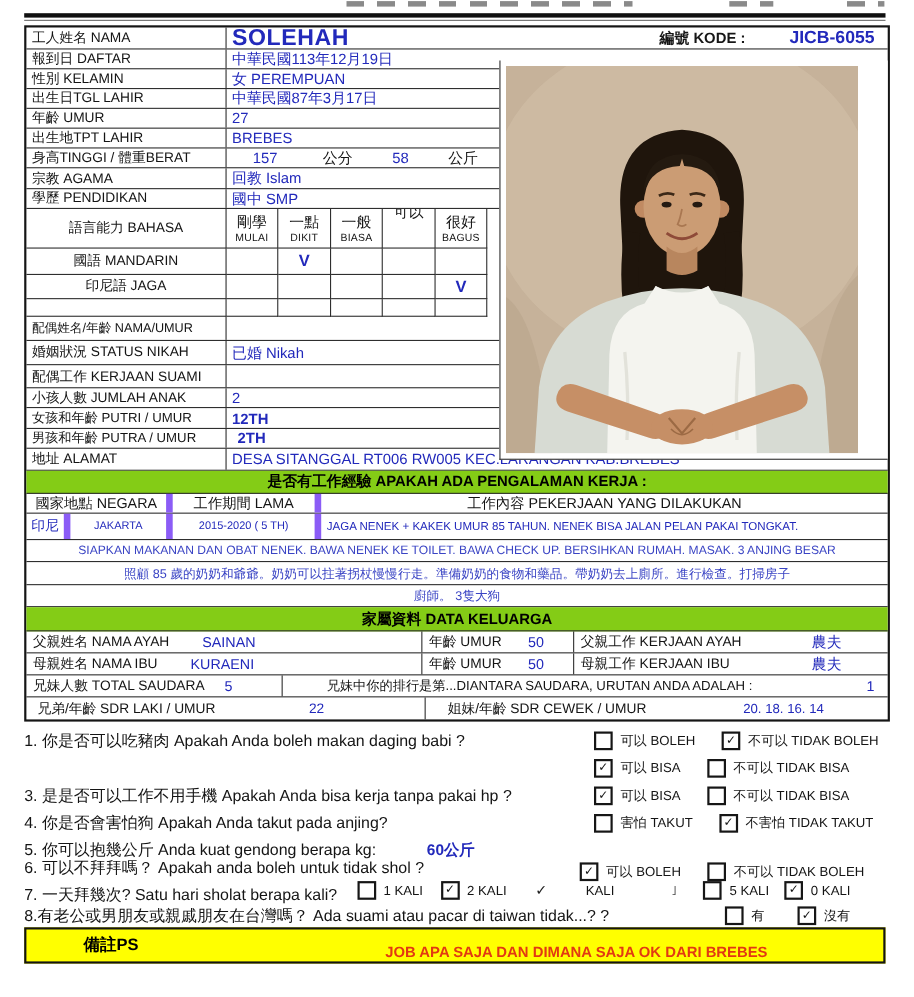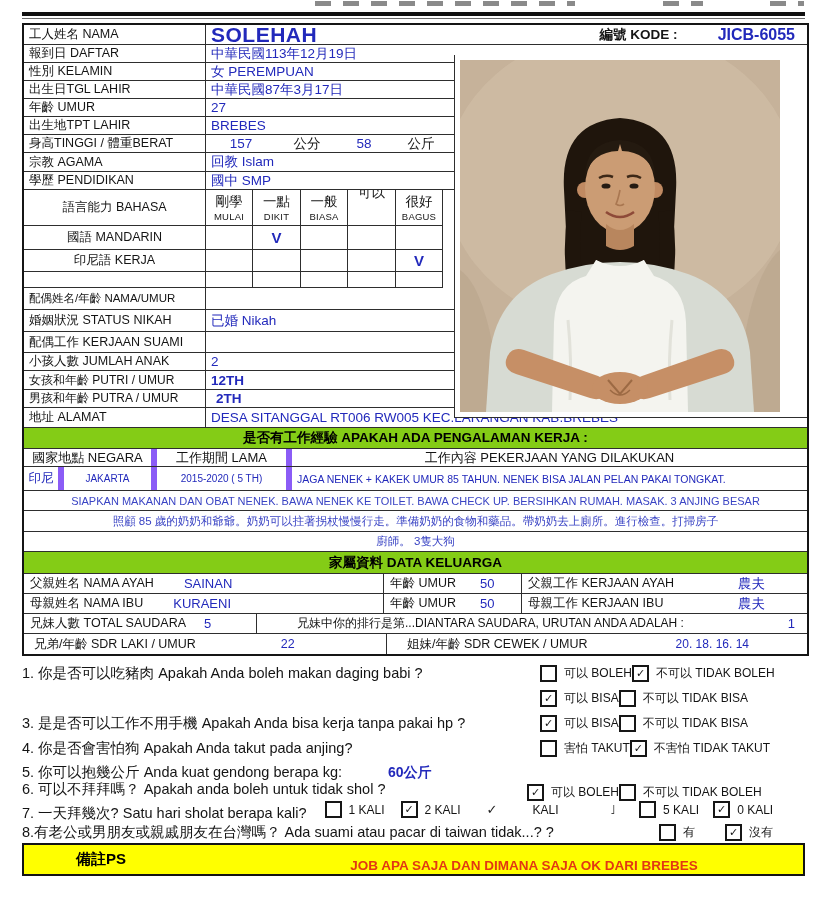--- a/index.html
+++ b/index.html
@@ -54,21 +54,21 @@
   .note{justify-content:center;font-size:11px;color:#3a44c4;}
   
   .fc{border-right:1px solid #2e2e2e;box-sizing:border-box;display:flex;align-items:center;font-size:12.5px;padding-left:6px;}
   .fc.nr{border-right:none;}
   
   .photo-cell{position:absolute;left:430px;top:30px;right:0;height:363px;border-left:1px solid #2e2e2e;
               border-bottom:1px solid #2e2e2e;background:#fff;box-sizing:border-box;}
   .photo-img{position:absolute;left:5px;top:5px;width:320px;height:352px;}
   
   .q{position:absolute;left:22px;width:787px;font-size:14.5px;white-space:nowrap;}
-  .ans{position:absolute;top:1px;display:flex;gap:0;align-items:center;}
+  .ans{position:absolute;top:1px;display:flex;gap:24px;align-items:center;}
   .opt{display:flex;gap:7px;align-items:center;font-size:12px;white-space:nowrap;}
   .cb{width:13px;height:13px;border:2px solid #161616;background:#fff;display:inline-flex;align-items:center;
       justify-content:center;font-size:11px;font-weight:bold;line-height:1;color:#131313;flex:none;}
   .kgans{color:#2229bb;font-weight:bold;font-size:14px;margin-left:42px;}
   .q7opts{display:inline-flex;align-items:center;margin-left:14px;font-size:12px;}
   .bare-check{font-weight:bold;font-size:13px;color:#222;}
   .artifact{color:#444;font-size:12px;}
   
   .remark{position:absolute;left:22px;top:843px;width:783px;height:33px;background:#ffff00;
           border:2px solid #141414;box-sizing:border-box;}
@@ -167,21 +167,21 @@
       <div class="lab c">國語 MANDARIN</div>
       <div class="mk"></div>
       <div class="mk w48">V</div>
       <div class="mk"></div>
       <div class="mk w48"></div>
       <div class="mk"></div>
       <div class="fill"></div>
     </div>
 
     <div class="r half lang" style="height:22px;">
-      <div class="lab c">印尼語 KERJA</div>
+      <div class="lab c">印尼語 JAGA</div>
       <div class="mk"></div>
       <div class="mk w48"></div>
       <div class="mk"></div>
       <div class="mk w48"></div>
       <div class="mk">V</div>
       <div class="fill"></div>
     </div>
 
     <div class="r half lang" style="height:16px;">
       <div class="lab c"></div>

